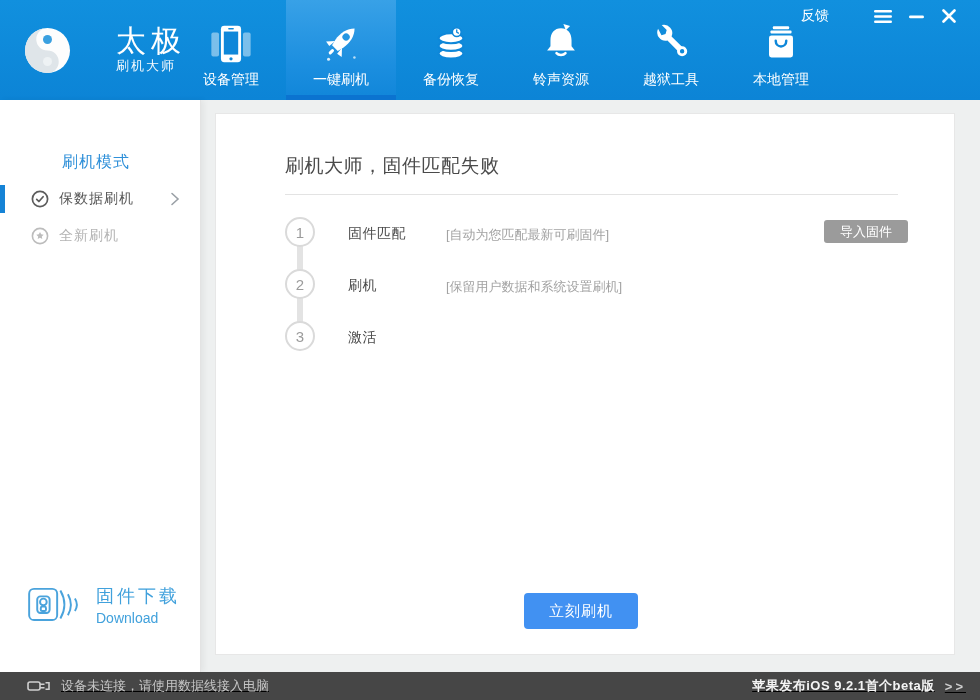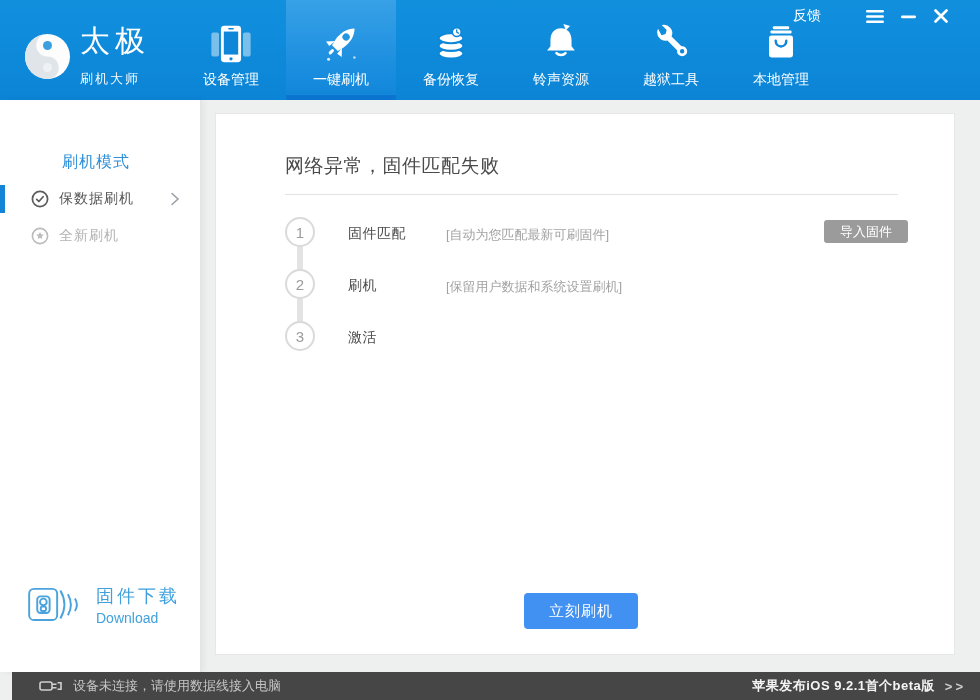--- a/index.html
+++ b/index.html
@@ -3,34 +3,34 @@
 <meta charset="utf-8">
 <style>
   * { box-sizing: border-box; margin: 0; padding: 0; }
   html,body { width:980px; height:700px; }
   body { font-family:"Liberation Sans","DejaVu Sans",sans-serif; }
   .app { position:relative; width:980px; height:700px; background:#eef0f0; overflow:hidden; }
 
   
   .header { position:absolute; top:0; left:0; right:0; height:100px;
             background:linear-gradient(180deg,#1190de 0%,#0c84d6 100%); }
-  .brand { position:absolute; left:24px; top:25px; display:flex; align-items:center; cursor:default; }
+  .brand { position:absolute; left:24px; top:25px; display:flex; align-items:center; cursor:default;gap:36px; }
   .brand-text { margin-left:9px; color:#fff; }
   .brand-title { font-size:30px; line-height:31px; letter-spacing:5px; font-weight:400; }
-  .brand-sub { font-size:13px; letter-spacing:2px; margin-top:14px; opacity:.96; }
+  .brand-sub { font-size:13px; letter-spacing:2px; margin-top:1px; opacity:.96; }
 
   .nav { position:absolute; left:176px; top:0; height:120px; display:flex; }
   .tab { width:110px; height:100px; display:flex; flex-direction:column; align-items:center;
          padding-top:21px; cursor:pointer; }
   .tab .ticon { width:46px; height:46px; display:block; }
   .tab .tlabel { margin-top:4px; font-size:14px; color:#fff; white-space:nowrap; }
   .tab.active { background:linear-gradient(180deg,#38a1e7 0%,#1b8edf 70%,#1287da 100%);
                 border-bottom:5px solid #0b73d0; }
 
-  .win-controls { position:absolute; top:7px; right:28px; display:flex; align-items:center; }
+  .win-controls { position:absolute; top:7px; right:20px; display:flex; align-items:center; }
   .feedback { color:#fff; font-size:14px; margin-right:32px; cursor:pointer; }
   .wc-btn { width:22px; height:18px; margin-left:11px; display:flex; align-items:center;
             justify-content:center; cursor:pointer; }
 
   
   .sidebar { position:absolute; top:100px; left:0; width:201px; bottom:28px; background:#fff;
              border-right:1px solid #e3e3e3; box-shadow:3px 0 6px rgba(0,0,0,.05); }
   .side-title { position:absolute; top:52px; left:62px; font-size:16px; color:#2f90d9; letter-spacing:1px; }
   .side-item { position:absolute; left:0; width:100%; height:28px; display:flex; align-items:center; cursor:pointer; }
   .side-item .active-bar { position:absolute; left:0; top:0; width:5px; height:28px; background:#1583d6; }
@@ -63,22 +63,22 @@
   .sd-1 { top:112px; } .sd-2 { top:164px; } .sd-3 { top:216px; }
 
   .import-btn { position:absolute; left:608px; top:106px; width:84px; height:23px;
                 background:#9b9b9b; color:#fff; font-size:13px; border:none; border-radius:3px;
                 cursor:pointer; font-family:inherit; }
   .flash-btn { position:absolute; left:308px; top:479px; width:114px; height:36px;
                background:#4191f2; color:#fff; font-size:15px; border:none; border-radius:4px;
                cursor:pointer; letter-spacing:1px; font-family:inherit; }
 
   
-  .statusbar { position:absolute; bottom:0; left:12px; right:0; height:28px; background:#464646;
-               display:flex; align-items:center; }
+  .statusbar { position:absolute; bottom:0; left:0; right:0; height:28px; background:#464646;
+               display:flex; align-items:center;text-decoration:underline; }
   .sb-icon { margin-left:27px; width:23px; height:14px; }
   .sb-msg { color:#c6c6c6; font-size:13px; margin-left:11px; }
   .sb-news { margin-left:auto; color:#f4f4f4; font-weight:bold; font-size:13px; letter-spacing:.5px; cursor:pointer; }
   .sb-more { color:#cfcfcf; font-size:13px; font-weight:bold; letter-spacing:3px;
              margin-left:10px; margin-right:14px; cursor:pointer; }
 </style>
 </head>
 <body>
 
 <div class="app">
@@ -225,21 +225,21 @@
         </g>
       </svg>
       <div class="dl-text">
         <div class="dl-title">固件下载</div>
         <div class="dl-sub">Download</div>
       </div>
     </div>
   </div>
 
   <div class="card">
-    <div class="heading">网络异常，固件匹配失败</div>
+    <div class="heading">刷机大师，固件匹配失败</div>
     <div class="heading-rule"></div>
 
     <div class="connector conn-1"></div>
     <div class="connector conn-2"></div>
 
     <div class="step-circle sc-1">1</div>
     <div class="step-label sl-1">固件匹配</div>
     <div class="step-desc sd-1">[自动为您匹配最新可刷固件]</div>
 
     <div class="step-circle sc-2">2</div>

